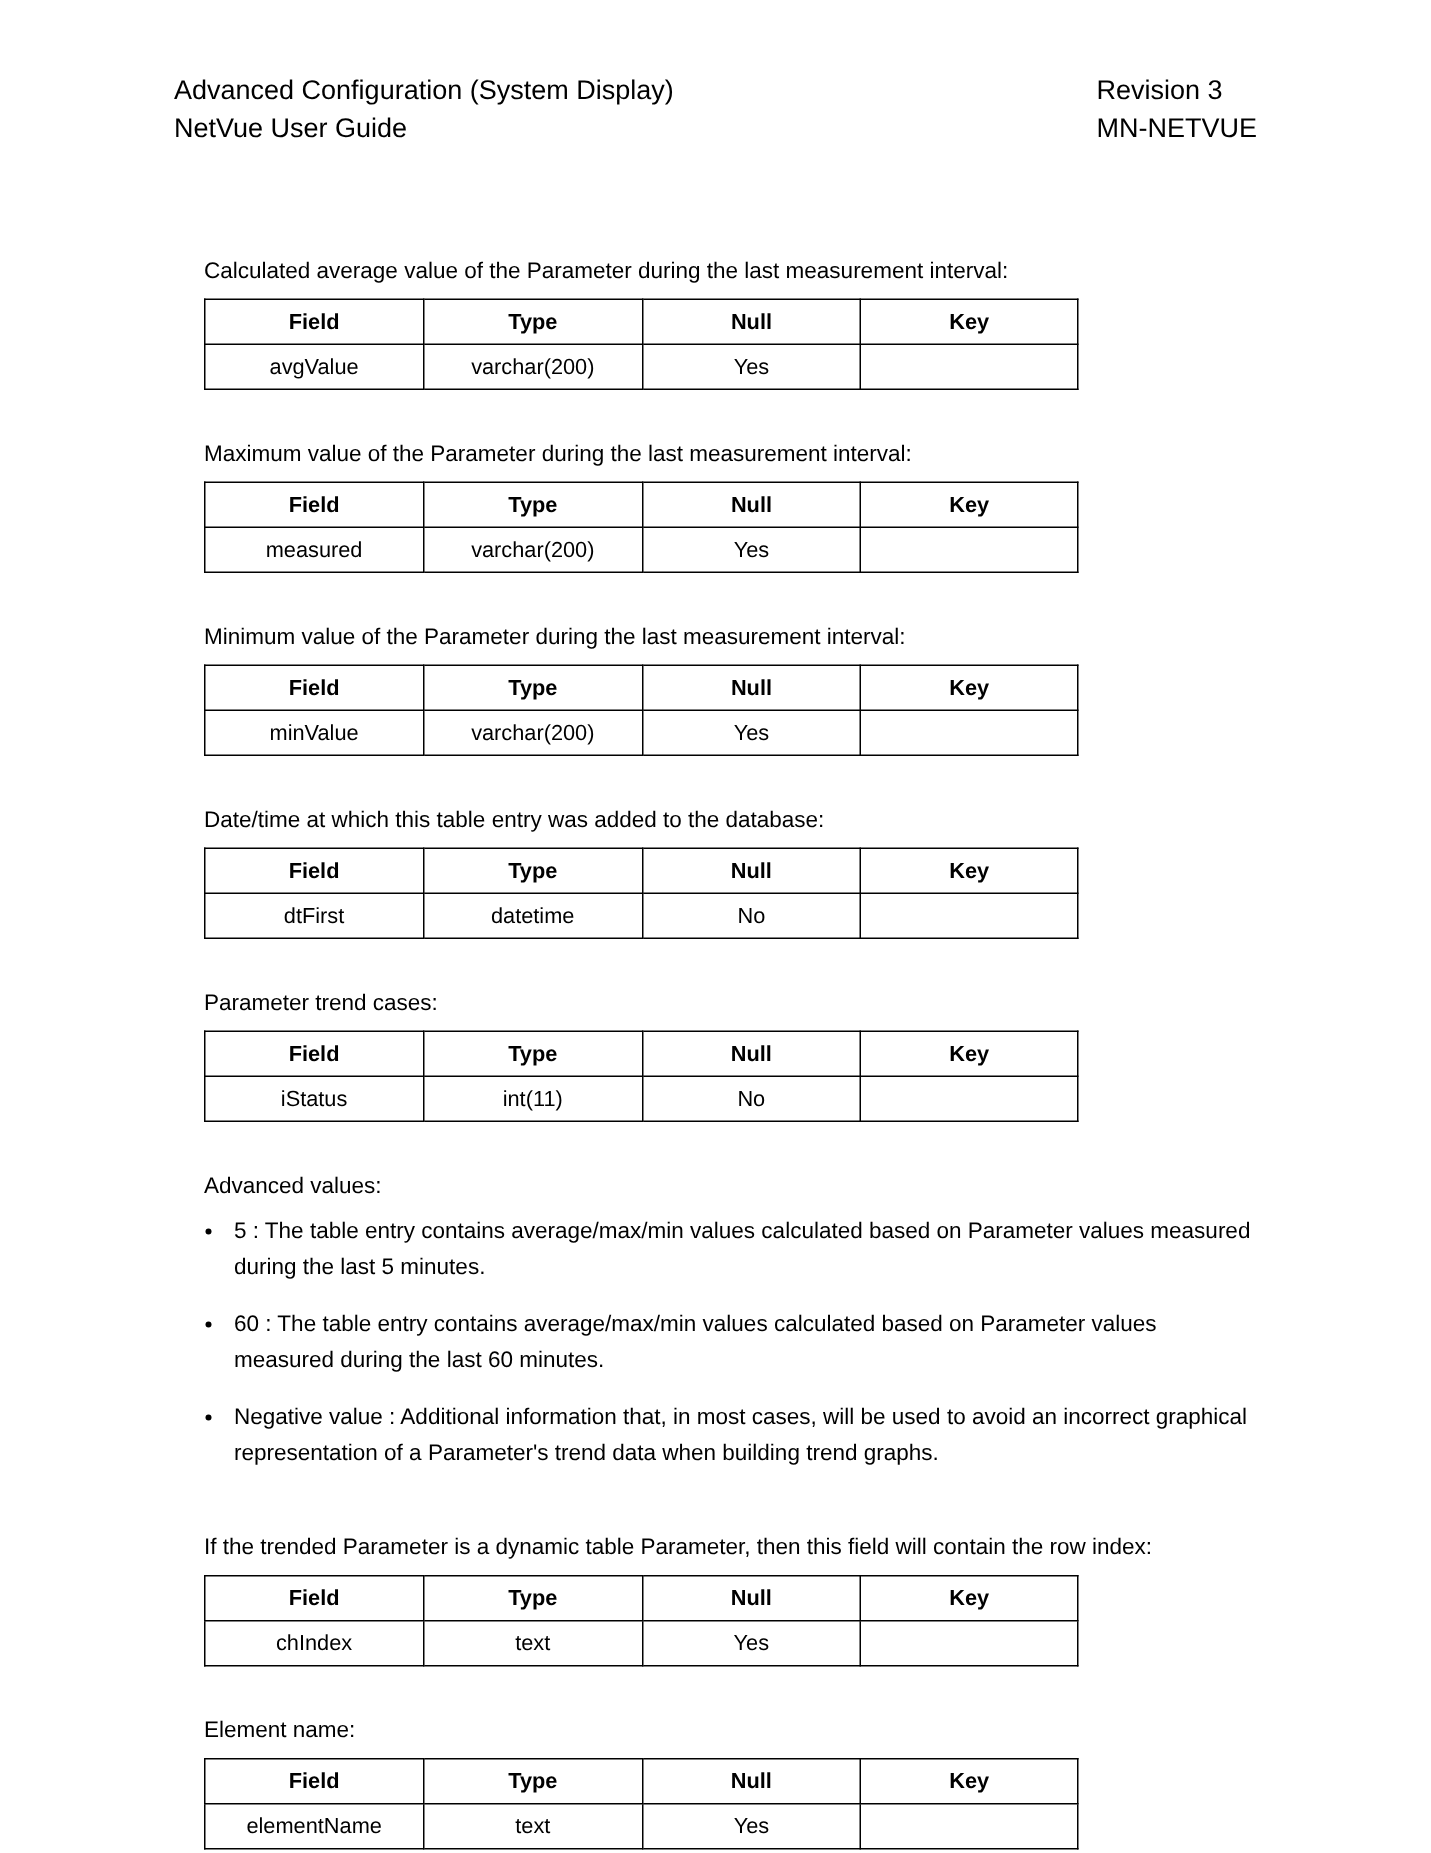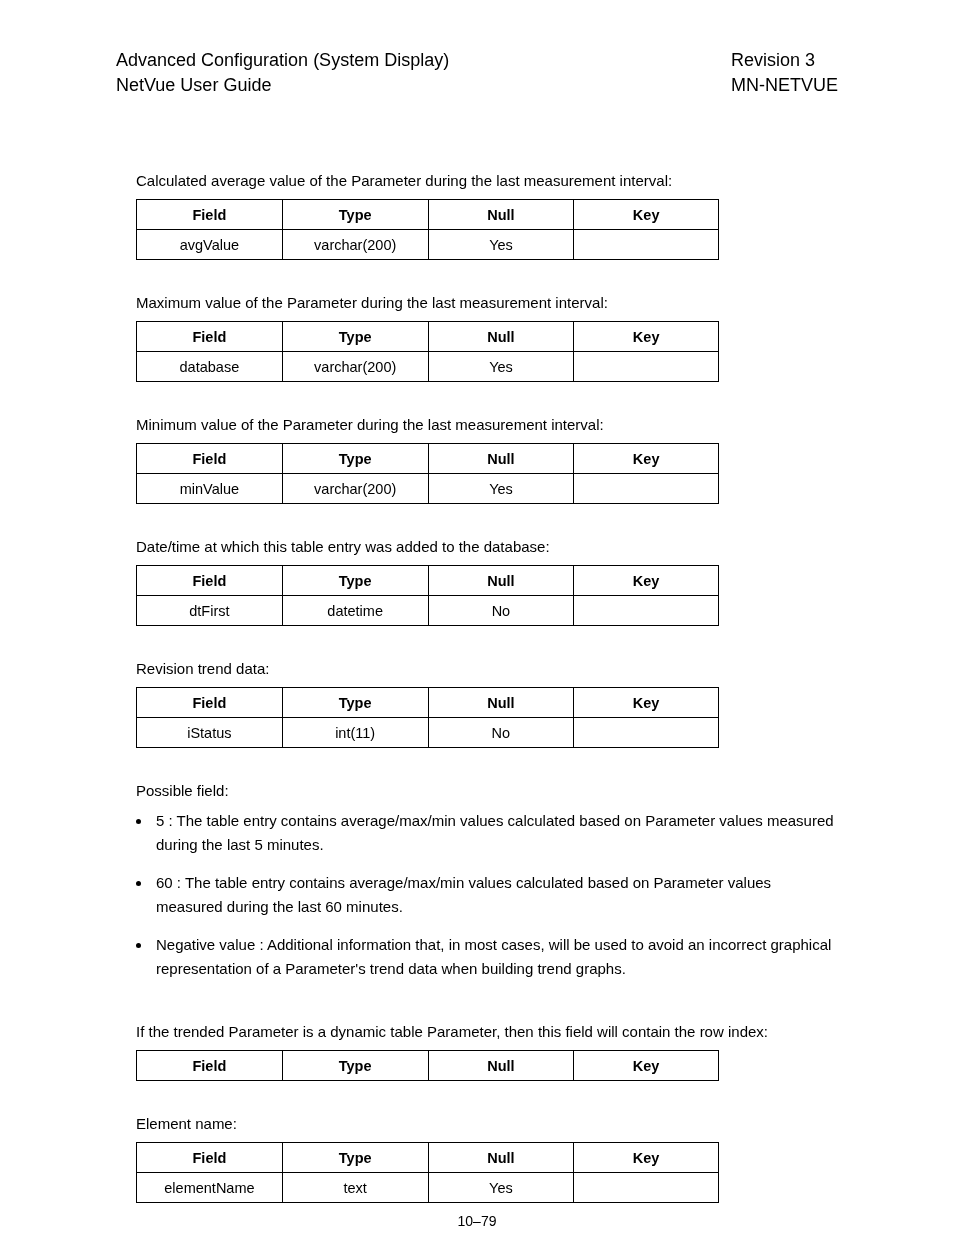--- a/index.html
+++ b/index.html
@@ -116,21 +116,21 @@
 <p class="section-desc">Maximum value of the Parameter during the last measurement interval:</p>
 <table class="field-table">
   <tbody>
       <tr>
     <th class="col-field">Field</th>
     <th class="col-type">Type</th>
     <th class="col-null">Null</th>
     <th class="col-key">Key</th>
   </tr>
   <tr>
-    <td>database</td>
+    <td>measured</td>
     <td>varchar(200)</td>
     <td>Yes</td>
     <td></td>
   </tr>
 </tbody>
   </table>
 
 <p class="section-desc">Minimum value of the Parameter during the last measurement interval:</p>
 <table class="field-table">
   <tbody>
@@ -160,53 +160,59 @@
   </tr>
   <tr>
     <td>dtFirst</td>
     <td>datetime</td>
     <td>No</td>
     <td></td>
   </tr>
 </tbody>
   </table>
 
-<p class="section-desc">Revision trend data:</p>
+<p class="section-desc">Parameter trend cases:</p>
 <table class="field-table tight-table">
   <tbody>
       <tr>
     <th class="col-field">Field</th>
     <th class="col-type">Type</th>
     <th class="col-null">Null</th>
     <th class="col-key">Key</th>
   </tr>
   <tr>
     <td>iStatus</td>
     <td>int(11)</td>
     <td>No</td>
     <td></td>
   </tr>
 </tbody>
   </table>
-<p class="sub-desc">Possible field:</p>
+<p class="sub-desc">Advanced values:</p>
 <ul class="bullets">
   <li>5 : The table entry contains average/max/min values calculated based on Parameter values measured during the last 5 minutes.</li>
   <li>60 : The table entry contains average/max/min values calculated based on Parameter values measured during the last 60 minutes.</li>
   <li>Negative value : Additional information that, in most cases, will be used to avoid an incorrect graphical representation of a Parameter's trend data when building trend graphs.</li>
 </ul>
 
 <p class="section-desc">If the trended Parameter is a dynamic table Parameter, then this field will contain the row index:</p>
 <table class="field-table">
   <tbody>
       <tr>
     <th class="col-field">Field</th>
     <th class="col-type">Type</th>
     <th class="col-null">Null</th>
     <th class="col-key">Key</th>
   </tr>
+  <tr>
+    <td>chIndex</td>
+    <td>text</td>
+    <td>Yes</td>
+    <td></td>
+  </tr>
 </tbody>
   </table>
 
 <p class="section-desc">Element name:</p>
 <table class="field-table">
   <tbody>
       <tr>
     <th class="col-field">Field</th>
     <th class="col-type">Type</th>
     <th class="col-null">Null</th>

